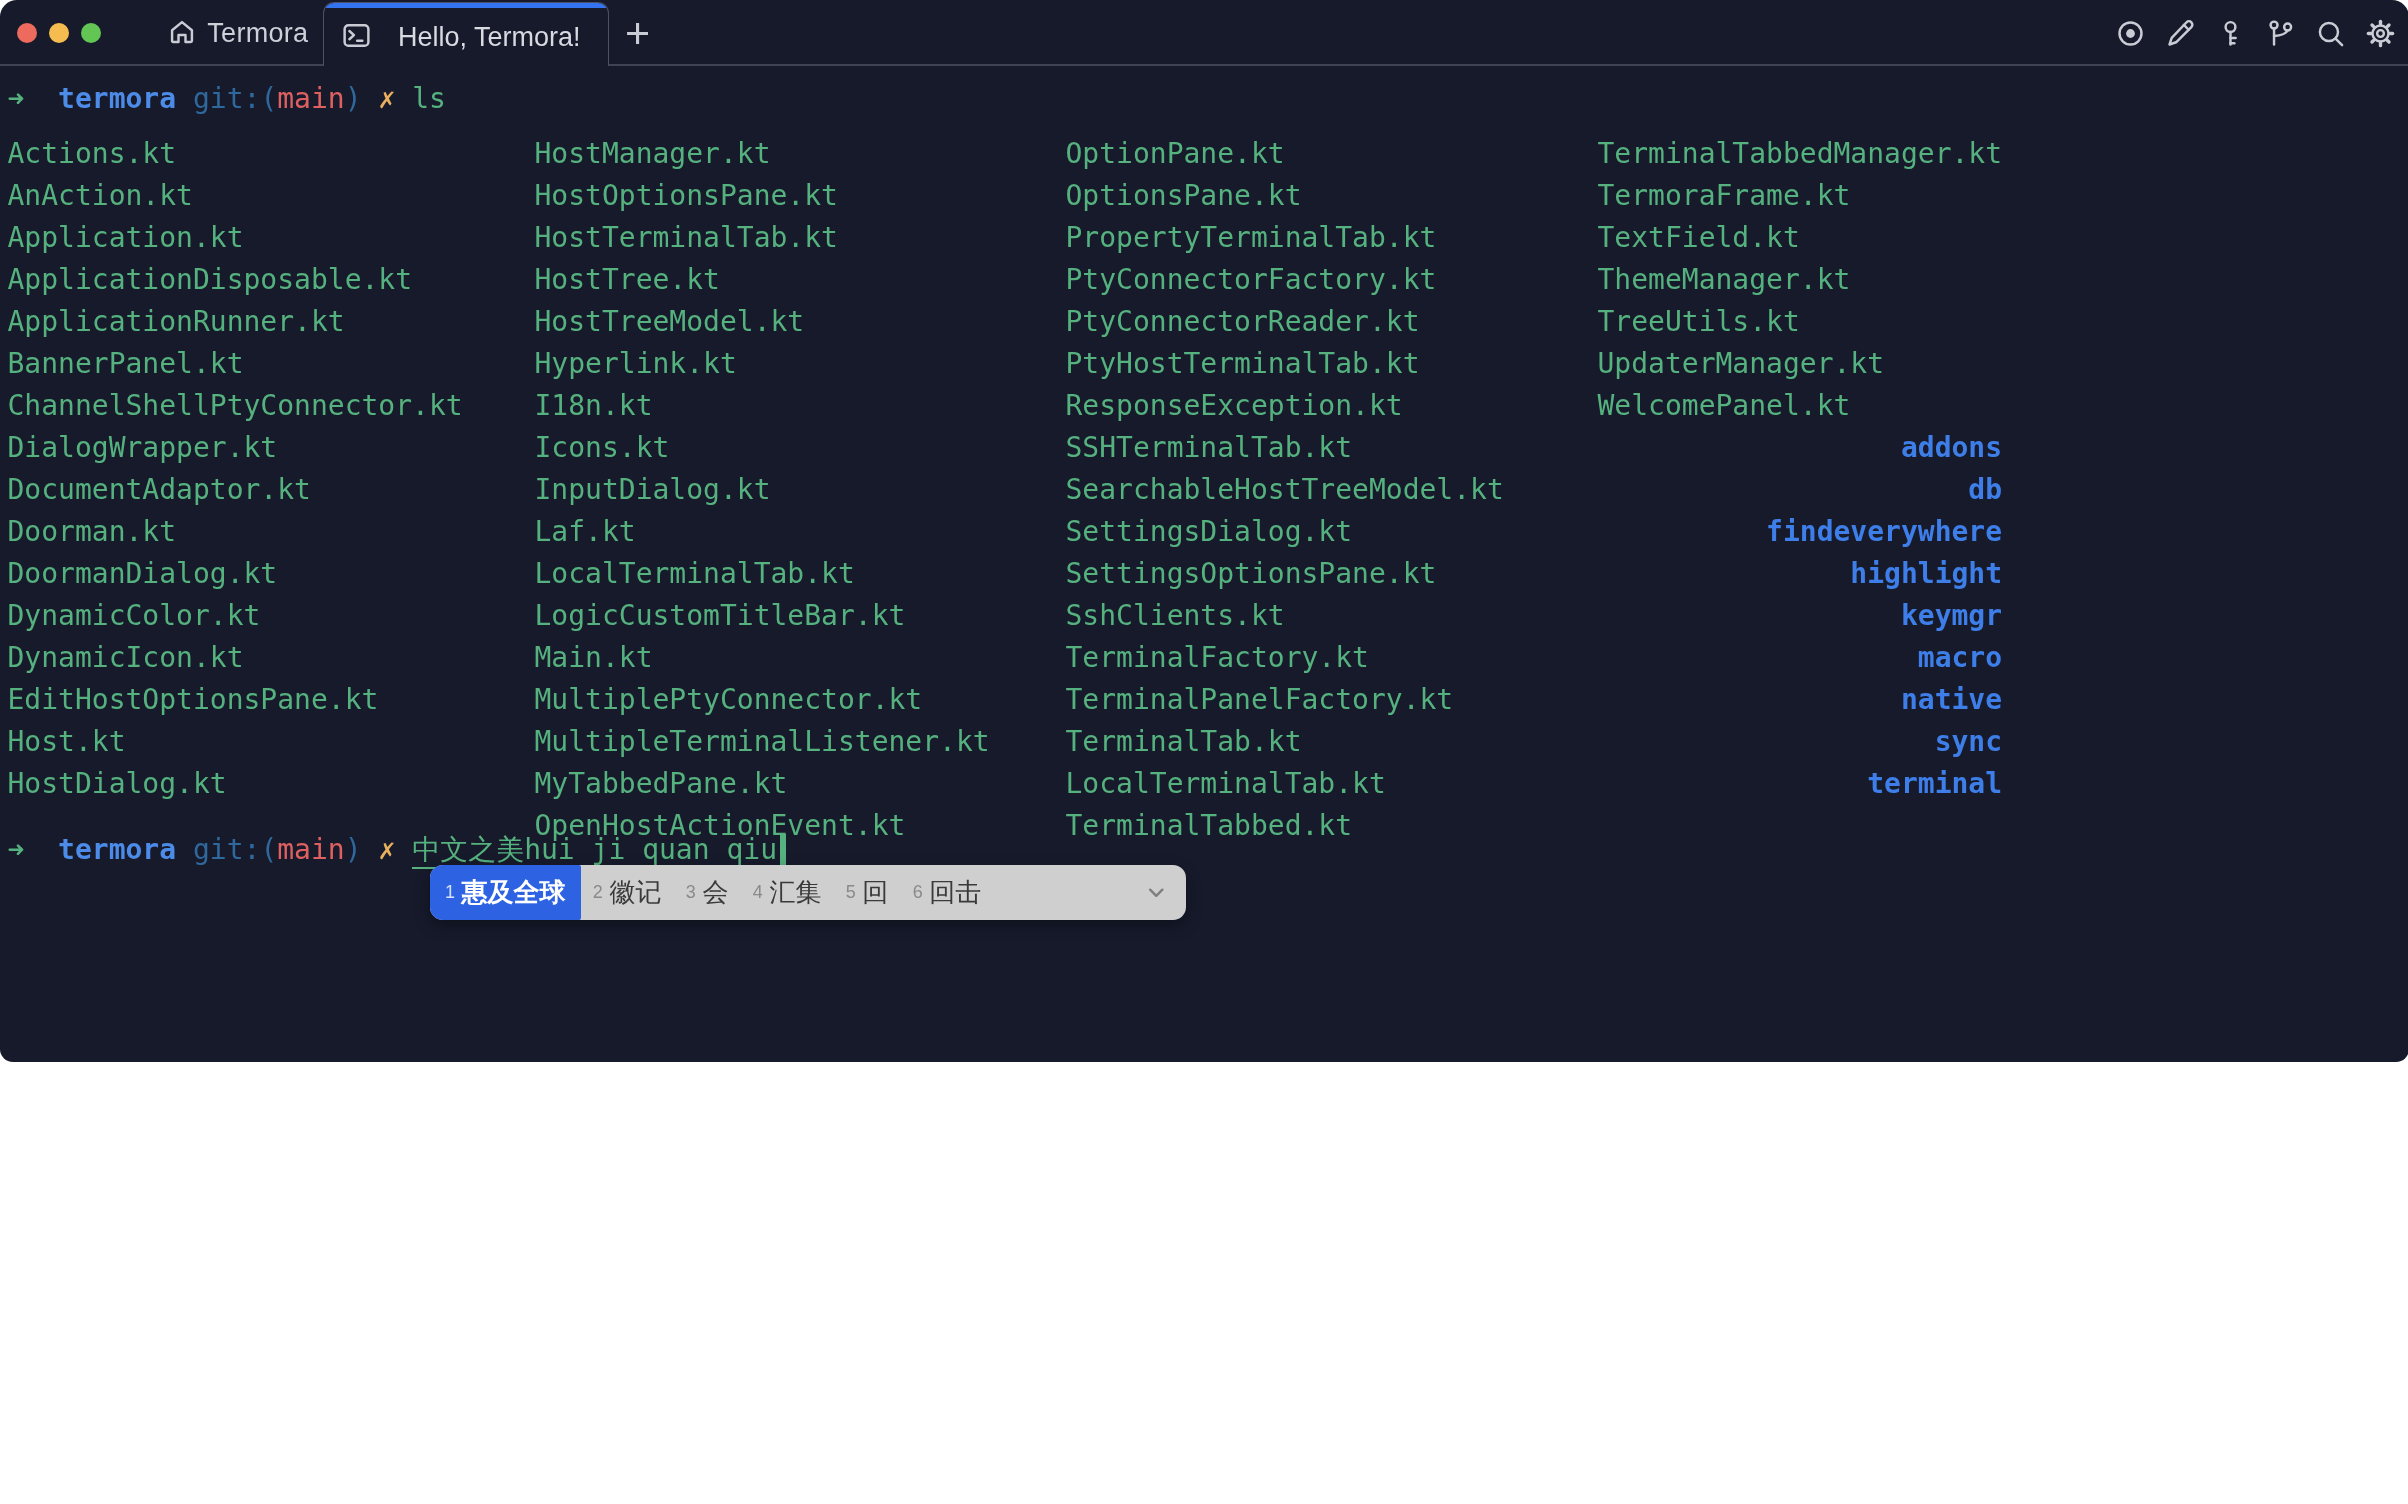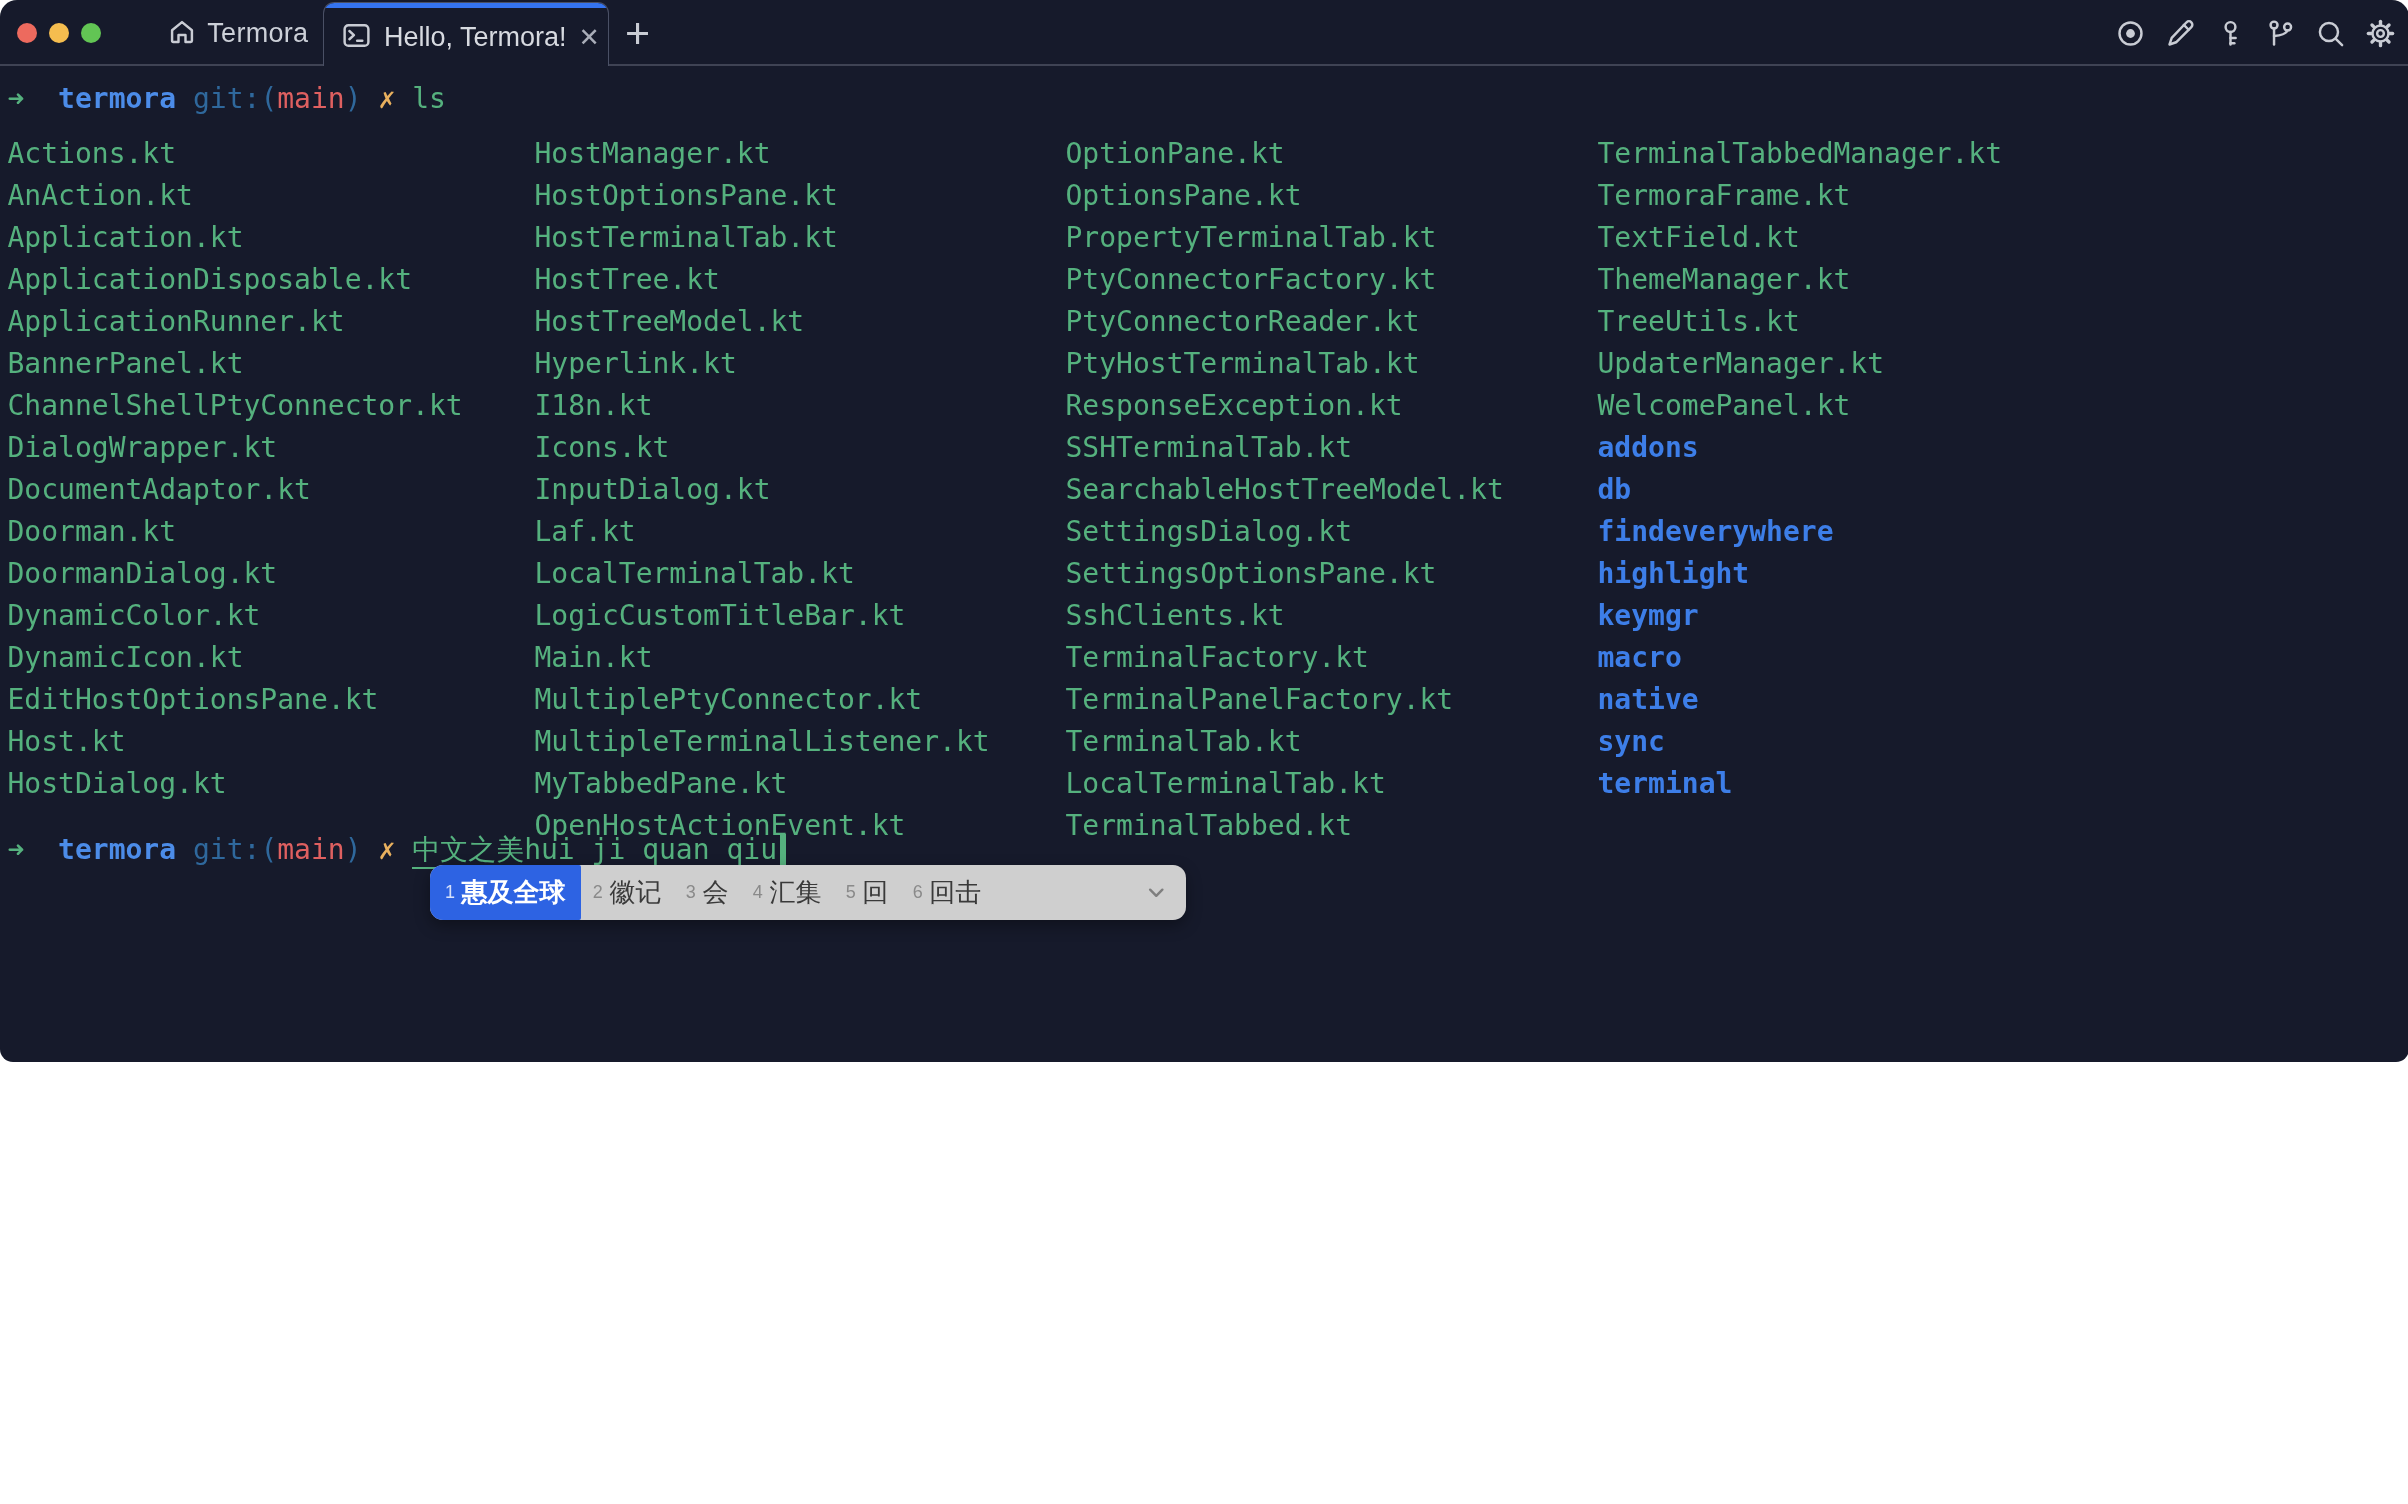--- a/index.html
+++ b/index.html
@@ -19,39 +19,39 @@
   #tl-zoom{left:81px;background:var(--traffic-green,#62c554);}
   #home-group{position:absolute;left:168px;top:0;height:66px;display:flex;align-items:center;gap:11.3px;color:var(--text,#ccd0d8);cursor:default;}
   #home-group .label{font-size:27px;letter-spacing:0.3px;}
   
   #tab{
     position:absolute;left:323px;top:1.9px;height:64px;width:286px;box-sizing:border-box;
     border:1.9px solid #4a5065;border-bottom:none;border-radius:11.3px 11.3px 0 0;
     background:var(--bg,#161a2b);overflow:hidden;z-index:3;
   }
   #tab .accent{position:absolute;left:0;top:0;width:100%;height:5.6px;background:var(--tab-accent,#3574f0);}
-  #tab .tab-row{position:absolute;left:0;top:5.6px;width:100%;height:58px;display:flex;align-items:center;padding:0 17px;box-sizing:border-box;gap:12px;}
+  #tab .tab-row{position:absolute;left:0;top:5.6px;width:100%;height:58px;display:flex;align-items:center;padding:0 17px;box-sizing:border-box;gap:26px;}
   #tab .tab-title{font-size:27px;color:#d7dae0;white-space:nowrap;flex:1;}
   #tab .tab-close{font-size:25.4px;color:#a9adb8;line-height:1;cursor:default;}
   #new-tab{position:absolute;left:616px;top:0;width:43px;height:66px;display:flex;align-items:center;justify-content:center;color:#c9ccd4;font-size:43px;font-weight:300;z-index:2;}
   #toolbar{position:absolute;right:9.4px;top:0;height:66px;display:flex;align-items:center;gap:19px;padding-right:3.8px;}
   #toolbar .tb-icon{width:31px;height:31px;display:flex;align-items:center;justify-content:center;}
   svg.ic{stroke:#c9ccd4;fill:none;stroke-width:1.9;stroke-linecap:round;stroke-linejoin:round;}
   
   #terminal{
     position:absolute;left:0;top:66px;width:2409px;height:1436px;
     font-family:"DejaVu Sans Mono",monospace;font-size:28px;line-height:42px;
     color:var(--file-green,#55b17e);font-weight:500;
     padding:12.2px 0 0 7.5px;box-sizing:border-box;
   }
   .term-line{height:42px;white-space:pre;}
   #ls-grid{position:relative;height:709px;}
   .ls-col{position:absolute;top:13px;}
   .ls-col .file{color:var(--file-green,#55b17e);}
-  .ls-col .dir{color:var(--dir-blue,#3d7ee8);font-weight:bold;}
+  .ls-col .dir{color:var(--dir-blue,#3d7ee8);font-weight:bold;text-align:right;}
   .seg-arrow{color:var(--green,#55b17e);font-weight:bold;}
   .seg-dir{color:var(--prompt-blue,#4c8ce8);font-weight:bold;}
   .seg-git{color:var(--git-blue,#2f689c);}
   .seg-branch{color:var(--branch-red,#df6060);font-weight:normal;}
   .seg-dirty{color:var(--dirty-amber,#e8b05e);font-weight:bold;}
   .seg-cmd{color:var(--green,#55b17e);}
   .composition{color:var(--green,#55b17e);border-bottom:2.8px solid var(--green,#55b17e);padding-bottom:0.9px;margin-top:16px;}
   .caret{display:inline-block;width:6.6px;height:31px;background:var(--green,#55b17e);vertical-align:-5.6px;margin-left:2.8px;}
   
   #ime-bar{

